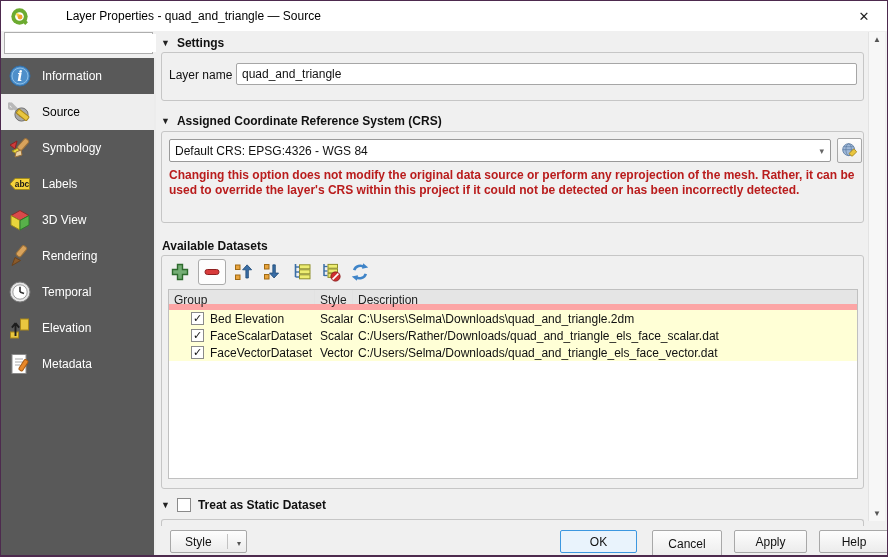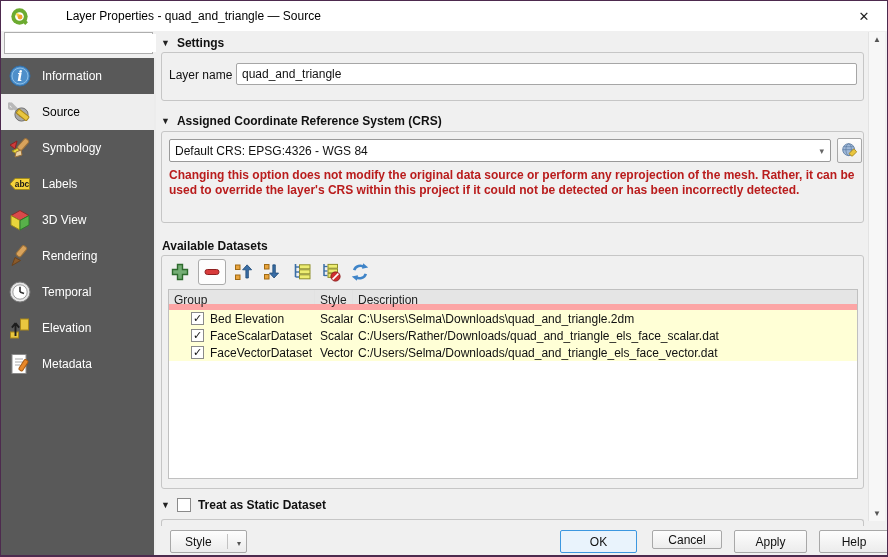--- a/index.html
+++ b/index.html
@@ -332,18 +332,18 @@
       <div class="sarrow">▲</div>
       <div class="sarrow bottom">▼</div>
     </div>
 
     <div class="abs pbtn style-btn" style="left:2px; top:499px; width:77px; height:23px;">
       <span>Style</span>
       <span class="divider"></span>
       <span class="sarrow">▾</span>
     </div>
     <div class="abs pbtn default" style="left:392px; top:499px; width:77px; height:23px;">OK</div>
-    <div class="abs pbtn" style="left:484px; top:499px; width:70px; height:19px;">Cancel</div>
+    <div class="abs pbtn" style="left:484px; top:499px; width:70px; height:27px;">Cancel</div>
     <div class="abs pbtn" style="left:566px; top:499px; width:73px; height:23px;">Apply</div>
     <div class="abs pbtn" style="left:651px; top:499px; width:70px; height:23px;">Help</div>
 
   </div>
 </div>
 
 </body></html>

